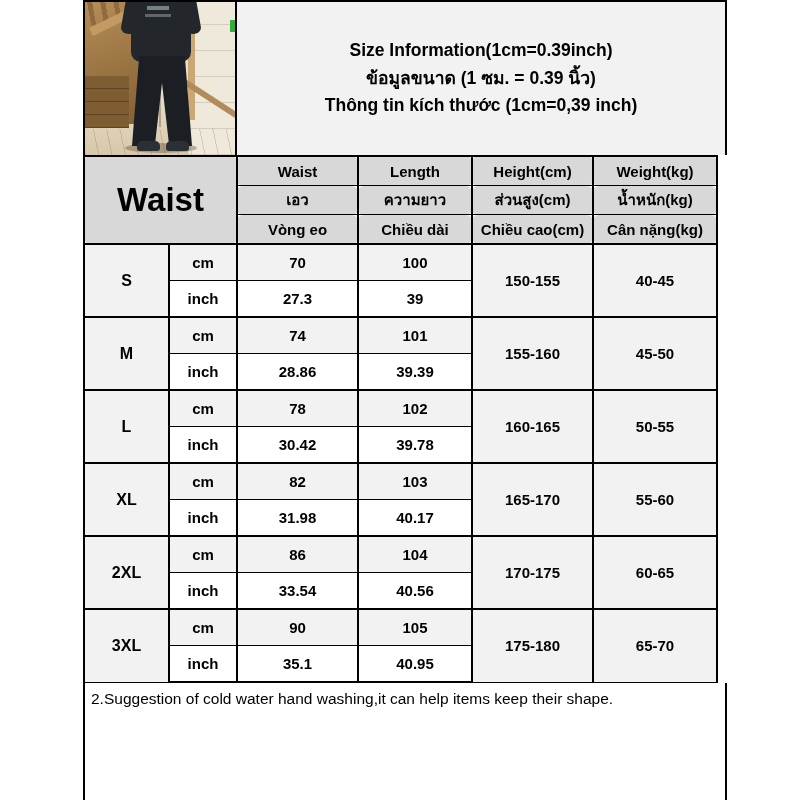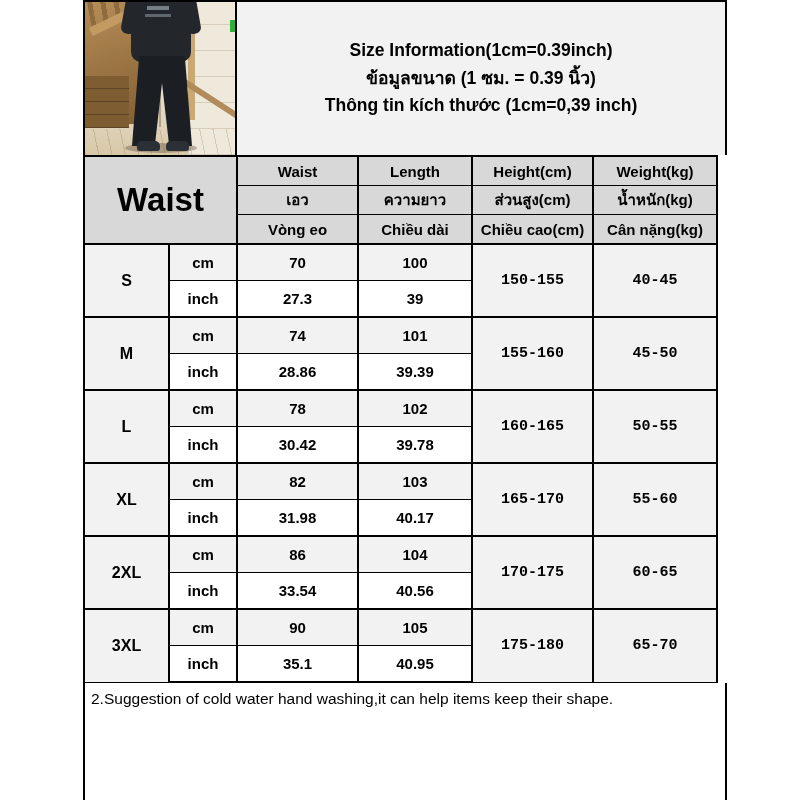--- a/index.html
+++ b/index.html
@@ -40,28 +40,28 @@
          clip-path:polygon(12% 0,88% 0,100% 100%,62% 100%,50% 30%,38% 100%,0 100%);}
   .shoe-l{left:52px;top:139px;width:23px;height:10px;background:#2b2f36;border-radius:5px 5px 3px 3px;}
   .shoe-r{left:81px;top:139px;width:23px;height:10px;background:#2b2f36;border-radius:5px 5px 3px 3px;}
   .green-mark{right:0;top:18px;width:5px;height:12px;background:#2fae3a;}
 
   
   table.size-table{border-collapse:collapse;table-layout:fixed;width:633px;}
   .size-table td{border:2px solid #000;text-align:center;vertical-align:middle;
                  font-weight:bold;font-size:15px;padding:0;overflow:hidden;}
   .size-table tr.hdr td{background:#d8d8d8;height:28px;}
-  .size-table tr.hdr td{border-top-width:1px;border-bottom-width:1px;}
+  .size-table tr.hdr td{border-top-width:1px;border-bottom-width:1px;border-radius:6px;}
   .size-table tr.hdr1 td{border-top-width:2px;}
   .size-table td.size-big{background:#d8d8d8;font-size:33px;font-weight:bold;}
   .size-table tr.body td{height:35px;}
   .size-table td.size-cell{background:#d8d8d8;font-size:16px;}
   .size-table tr.r-cm td{background:#f2f2f2;border-bottom-width:1px;}
   .size-table tr.r-inch td{background:#ffffff;border-top-width:1px;}
-  .size-table td.span2{background:#f2f2f2;font-family:Liberation Mono, monospace;}
+  .size-table td.span2{background:#f2f2f2;}
 
   
   .attention{border:2px solid #000;border-top:none;height:138px;box-sizing:border-box;
              padding:4px 6px;font-size:15.5px;line-height:1.5;background:#fff;}
 </style>
 </head>
 <body>
 
 <div class="page">
   <div class="sheet">

